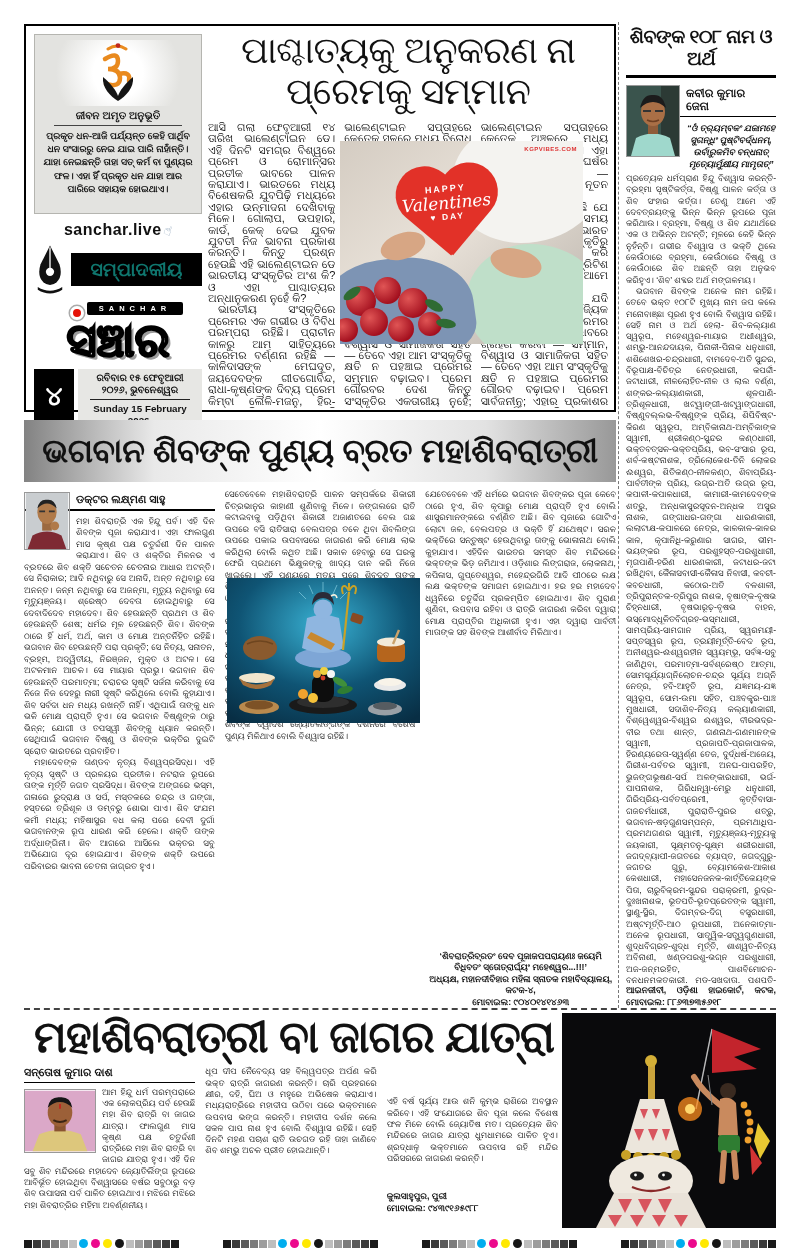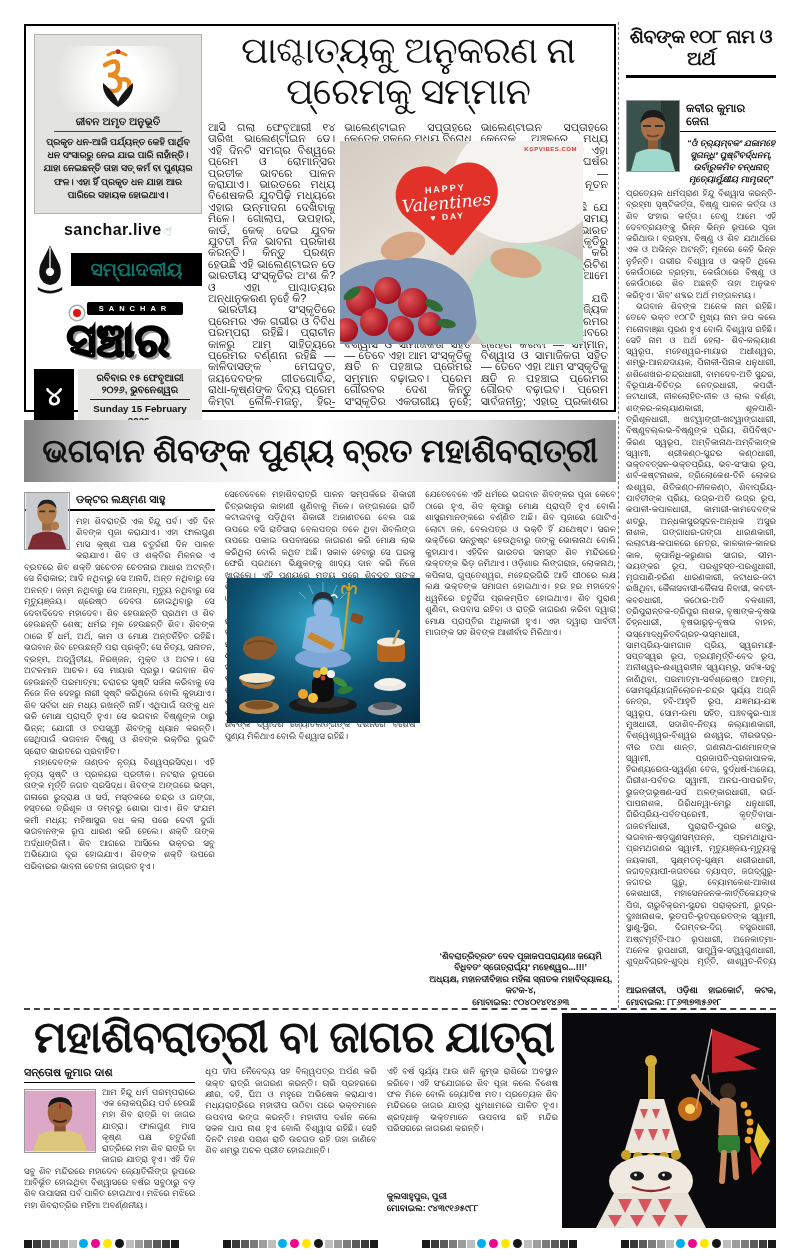--- a/index.html
+++ b/index.html
@@ -1,21 +1,21 @@
 <!DOCTYPE html>
 <html><head>
 <meta charset="utf-8">
 <style>
   html,body{margin:0;padding:0;background:#888;}
   .page{position:relative;width:800px;height:1259px;background:#fff;margin:0 auto;
         font-family:"Liberation Sans","DejaVu Sans",sans-serif;color:#111;overflow:hidden;}
   
   .ed-box{position:absolute;left:24px;top:24px;width:588px;height:384px;border:2px solid #000;background:#fff;}
   .sidebar{position:absolute;left:8px;top:8px;width:168px;height:368px;}
-  .quote-box{height:180px;background:#e3e3e0;border:1px solid #b5b5b0;text-align:center;padding:11px 7px;box-sizing:border-box;}
+  .quote-box{height:180px;background:#e3e3e0;border:1px solid #b5b5b0;text-align:center;padding:5px 7px;box-sizing:border-box;}
   .om-wrap{height:66px;display:flex;align-items:center;justify-content:center;background:radial-gradient(circle,#ffffff 30%,#e3e3e0 75%);}
   .quote-title{font-weight:bold;font-size:10.5px;margin:3px 12px 0;padding-bottom:3px;border-bottom:1.2px solid #444;}
   .quote-text{font-weight:bold;font-size:9.3px;line-height:13.2px;margin-top:4px;}
   .site-row{text-align:center;font-weight:bold;font-size:16px;letter-spacing:.5px;margin-top:7px;}
   .cursor-ic{display:inline-block;font-size:13px;color:#7d97b0;transform:rotate(18deg);margin-left:2px;}
   .ed-row{display:flex;align-items:center;gap:5px;margin-top:5px;}
   .ed-label{background:#000;color:#0f766e;font-weight:bold;font-size:19px;padding:7px 9px;line-height:1;flex:1;text-align:center;}
   .brand{position:relative;text-align:center;margin-top:3px;}
   .brand-en{display:inline-block;background:#000;color:#fff;font-size:7.5px;font-weight:bold;letter-spacing:5px;padding:2px 12px;border-radius:2px;margin-left:34px;}
   .brand-od{font-size:46px;font-weight:bold;line-height:50px;color:#fff;-webkit-text-stroke:2px #000;text-shadow:3px 3px 0 #9c9c9c;}
@@ -45,21 +45,21 @@
   .v-heart:after{left:0;transform:rotate(45deg);transform-origin:100% 100%;}
   .v-htext{position:absolute;left:0;top:16px;width:112px;text-align:center;color:#fff;z-index:2;}
   .v-h1{font-size:9px;font-weight:bold;letter-spacing:2px;}
   .v-h2{font-family:"DejaVu Serif",serif;font-style:italic;font-size:17px;line-height:18px;}
   .v-h3{font-size:8.5px;font-weight:bold;letter-spacing:2px;}
   .v-rose{position:absolute;border-radius:50%;background:radial-gradient(circle at 35% 35%,#e05555,#a30f1e 72%);}
   .v-leaf{position:absolute;width:20px;height:9px;background:#2f6b33;border-radius:50%;}
   .v-mark{position:absolute;right:6px;top:5px;font-size:6px;font-weight:bold;color:#d33;letter-spacing:.5px;}
   
   .vsep{position:absolute;left:618px;top:22px;height:986px;border-left:1.5px dashed #777;}
-  .right-col{position:absolute;left:626px;top:26px;width:150px;height:982px;display:flex;flex-direction:column;gap:15px;}
+  .right-col{position:absolute;left:626px;top:26px;width:150px;height:982px;display:flex;flex-direction:column;}
   .rc-head{font-size:19px;font-weight:bold;text-align:center;letter-spacing:-.5px;padding-bottom:5px;border-bottom:3.5px solid #000;}
   .rc-fill{flex:1;overflow:hidden;}
   .rc-photo{float:left;width:52px;height:70px;margin:7px 6px 3px 0;border:1px solid #999;}
   .rc-name{font-weight:bold;font-size:11.5px;padding:9px 16px 3px;border-bottom:1.5px solid #000;margin-bottom:5px;}
   .rc-mantra{font-style:italic;font-weight:bold;font-size:8.8px;line-height:12px;text-align:center;margin:2px 0 3px;}
   .rc-body{font-size:8.6px;line-height:11.3px;text-align:justify;}
   .rc-footer{font-weight:bold;font-size:8.8px;line-height:11.5px;text-align:justify;margin-top:2px;}
   
   .mid{position:absolute;left:24px;top:420px;width:592px;height:588px;display:flex;flex-direction:column;}
   .banner{height:62px;display:flex;align-items:center;justify-content:center;font-size:33px;font-weight:bold;letter-spacing:-.5px;
@@ -76,21 +76,21 @@
   .m-footer{font-weight:bold;font-size:8.8px;text-align:center;line-height:11.5px;}
   .shivaimg{position:absolute;left:227px;top:578px;width:193px;height:145px;z-index:6;}
   
   .hsep{position:absolute;left:24px;top:1008px;width:752px;border-top:2px dashed #444;}
   .bottom{position:absolute;left:24px;top:1013px;width:752px;height:219px;}
   .b-head{font-size:44px;font-weight:bold;letter-spacing:-1px;line-height:1.1;width:540px;text-align:center;}
   .b-cols{display:flex;gap:10px;margin-top:5px;width:534px;height:148px;overflow:hidden;}
   .b-col{flex:1;font-size:8.6px;line-height:11.3px;text-align:justify;overflow:hidden;}
   .b-col p{margin:0;}
   .b-col3{display:flex;flex-direction:column;}
-  .b-fill{flex:1;overflow:hidden;}
+  .b-fill{flex:1;overflow:hidden;margin-top:30px;}
   .b-name{font-weight:bold;font-size:11px;padding:1px 0 3px;border-bottom:1.5px solid #000;margin-bottom:4px;}
   .b-photo{float:left;width:70px;height:62px;margin:2px 6px 2px 0;border:1px solid #999;}
   .b-footer{font-weight:bold;font-size:8.8px;line-height:11.5px;}
   .templeimg{position:absolute;right:0;top:0;width:214px;height:215px;}
   
   .press{position:absolute;left:24px;top:1239px;width:752px;display:flex;justify-content:space-between;}
   .pg{display:flex;align-items:center;gap:1px;}
   .sq{width:8px;height:8px;}
   .dot{width:9px;height:9px;border-radius:50%;margin:0 1px;}
 </style>

